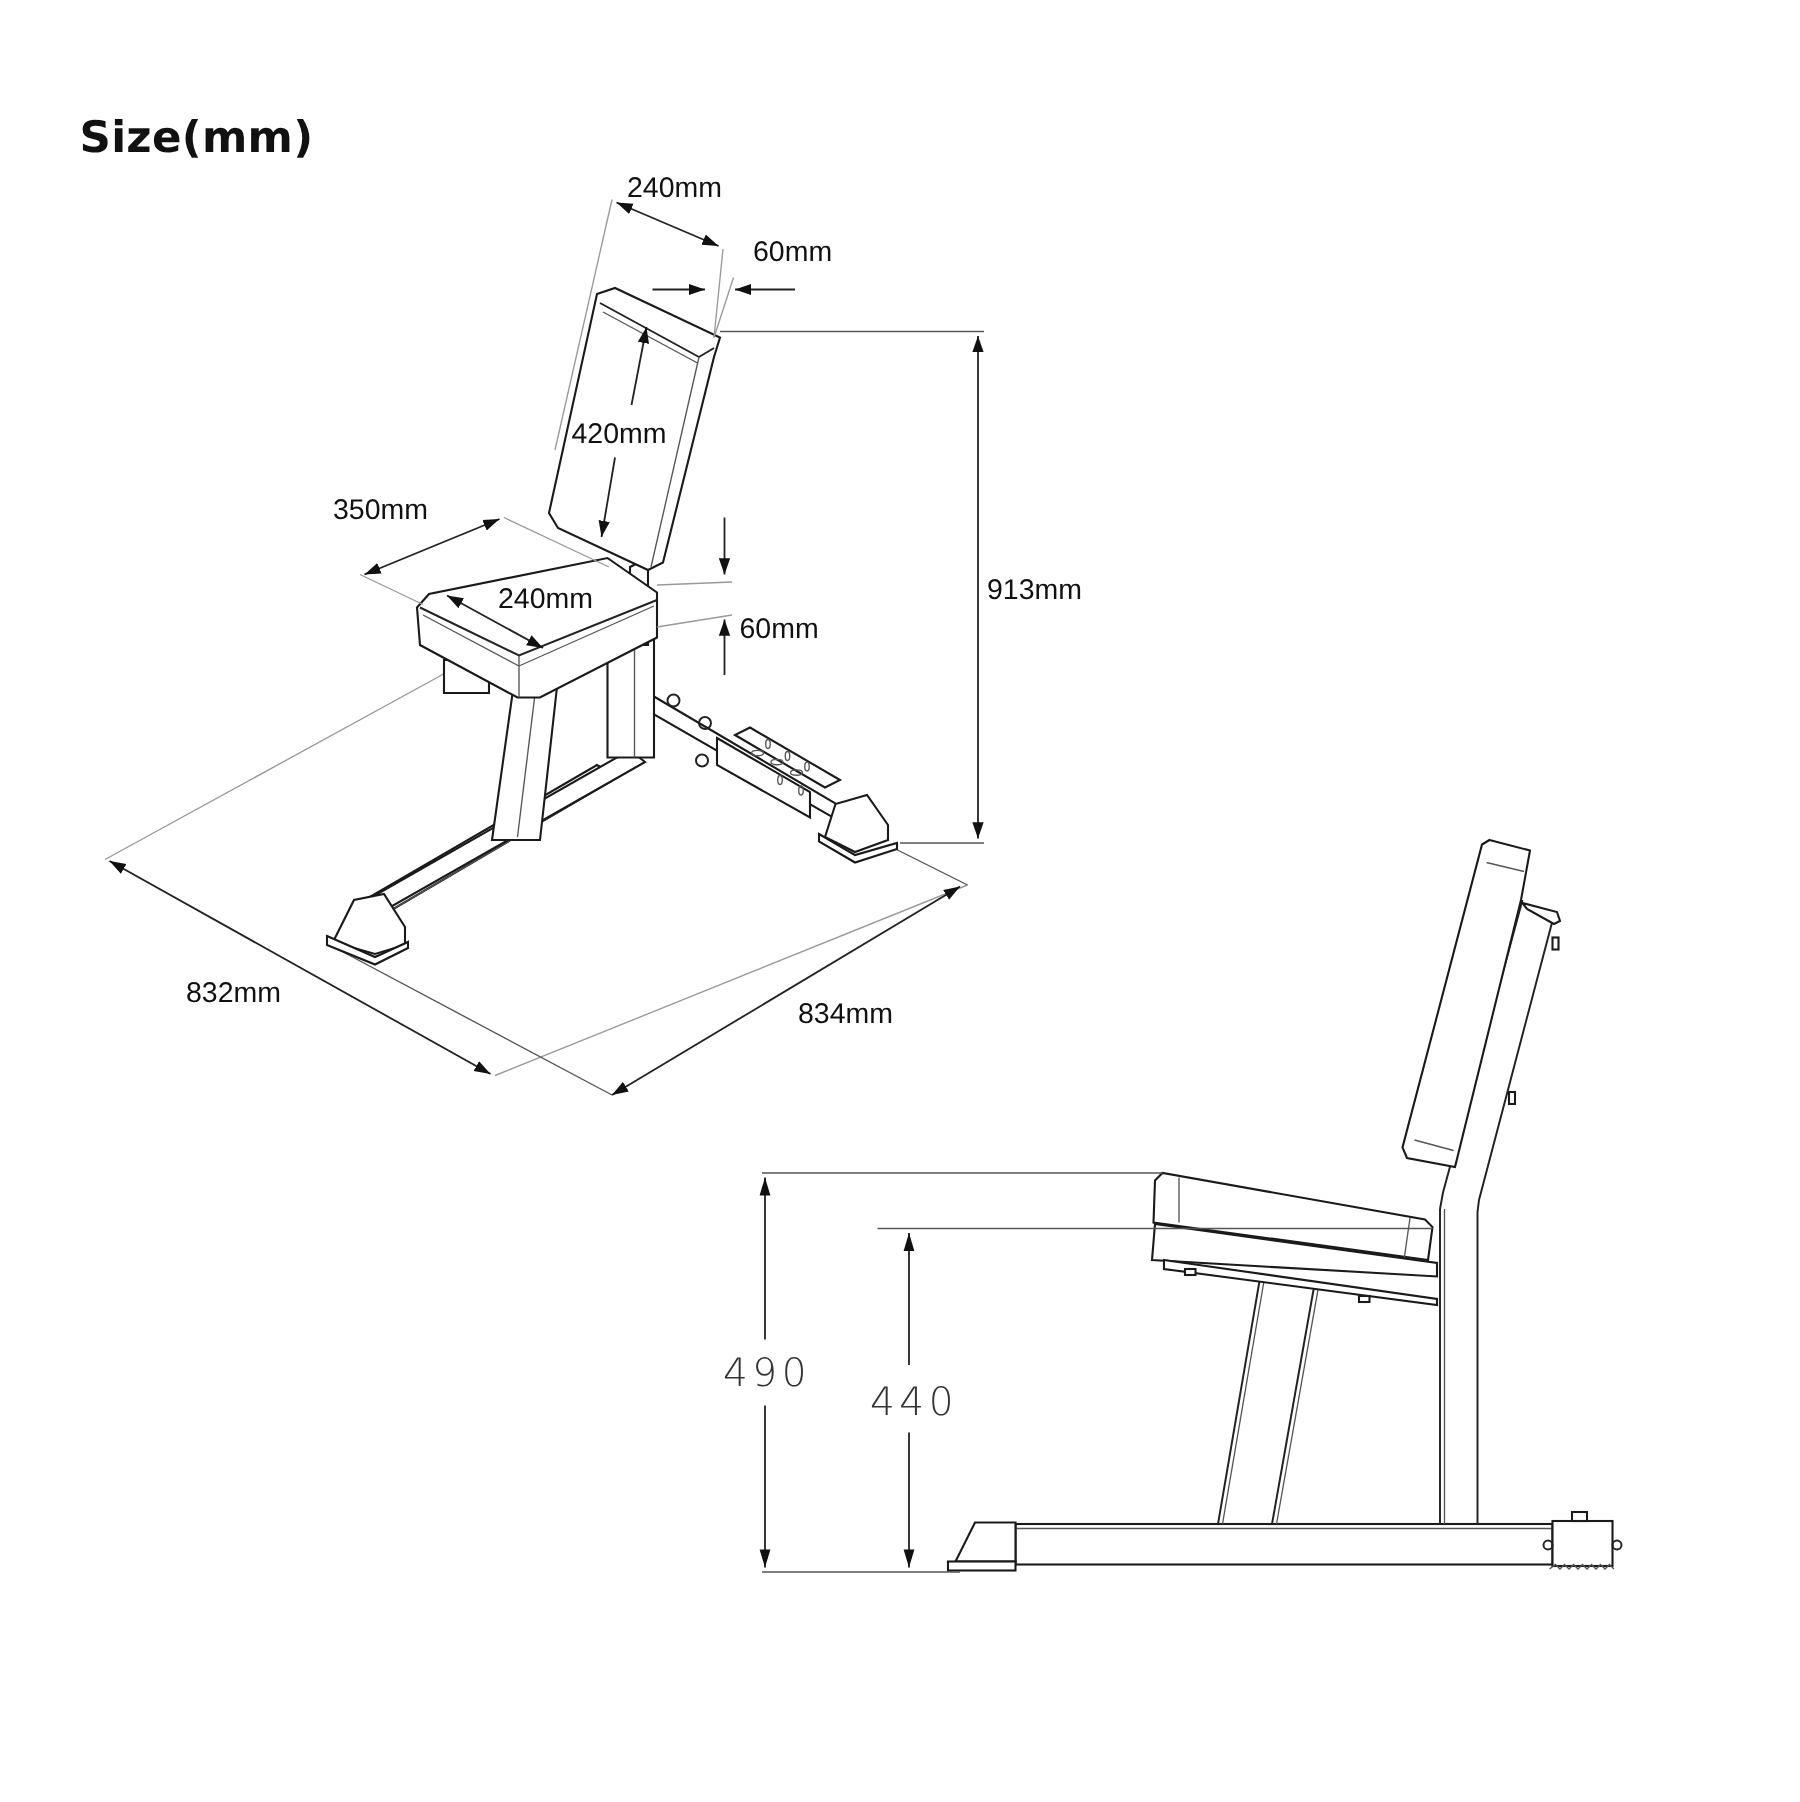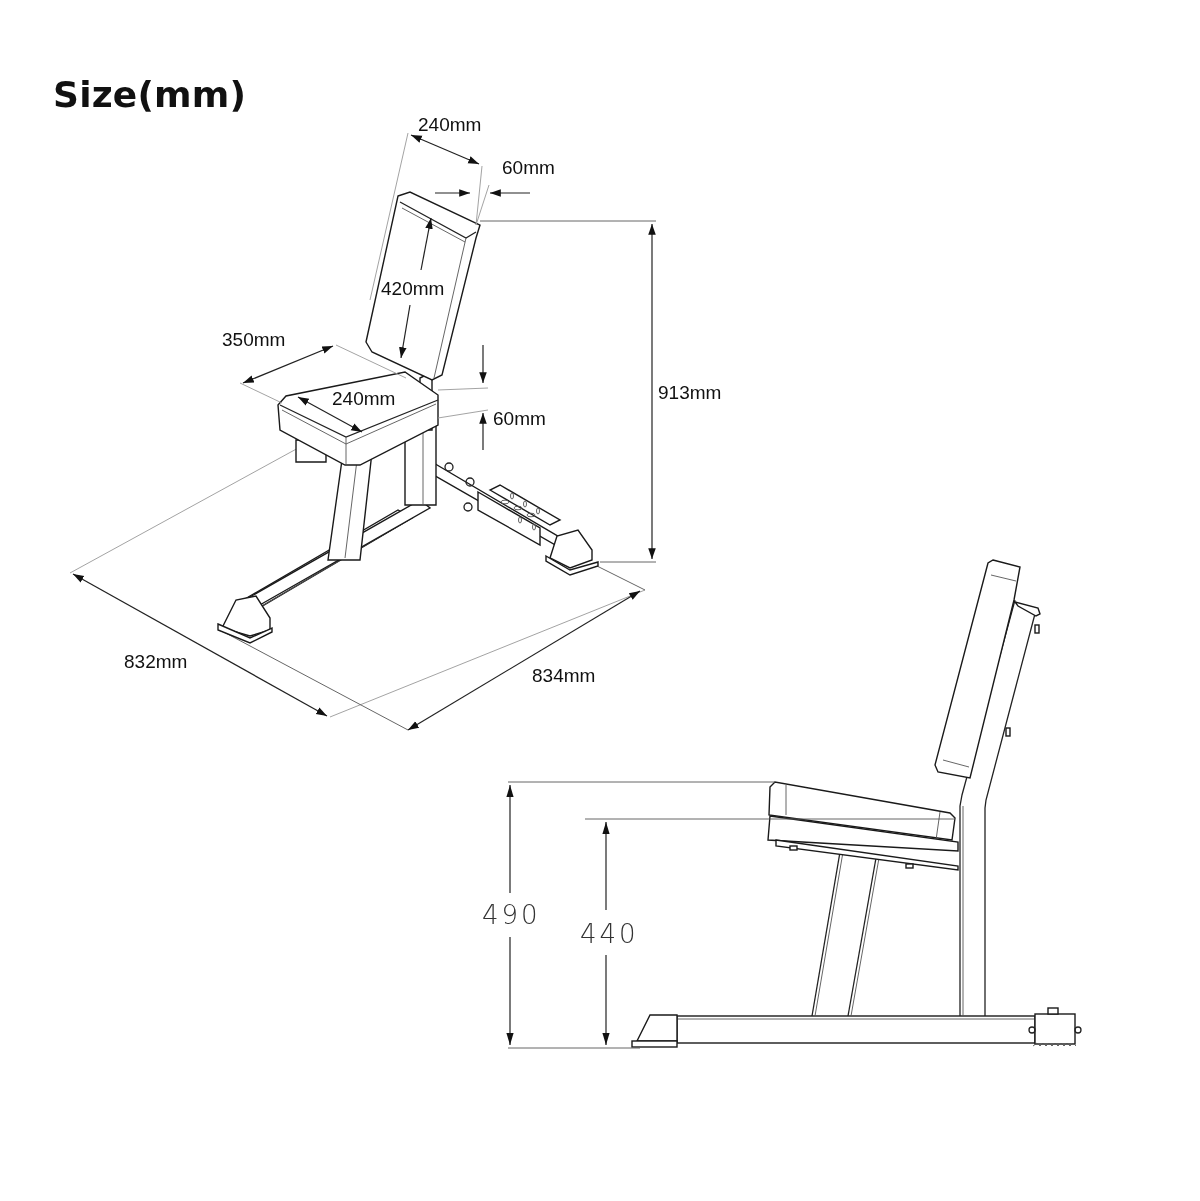--- a/index.html
+++ b/index.html
@@ -1,17 +1,17 @@
 <!DOCTYPE html>
 <html><head>
   <meta charset="utf-8">
   <style>
     html, body { margin: 0; padding: 0; background: #ffffff; }
     body { width: 1200px; height: 1201px; position: relative; overflow: hidden; font-family: "Liberation Sans", sans-serif; }
-    .title { position: absolute; left: 53px; top: 74px; font-family: "DejaVu Sans", sans-serif; font-weight: bold; font-size: 36px; color: #111; letter-spacing: 0.2px; }
+    .title { position: absolute; left: 53px; top: 74px; font-family: "DejaVu Sans", sans-serif; font-weight: bold; font-size: 29px; color: #111; letter-spacing: 0.2px; }
     svg.drawing { position: absolute; left: 0; top: 0; }
     .dim { font-family: "Liberation Sans", sans-serif; font-size: 19px; fill: #111; }
     .cad { font-family: "DejaVu Sans", sans-serif; font-size: 26px; fill: #333; font-weight: 200; letter-spacing: 3px; }
     .ln { stroke: #222; stroke-width: 1.3; fill: none; }
     .thin { stroke: #555; stroke-width: 0.9; fill: none; }
     .gray { stroke: #999; stroke-width: 0.9; fill: none; }
     .body { stroke: #1a1a1a; stroke-width: 1.4; fill: #fff; }
     .dl { stroke: #222; stroke-width: 1.2; fill: none; }
   </style>
 </head>

